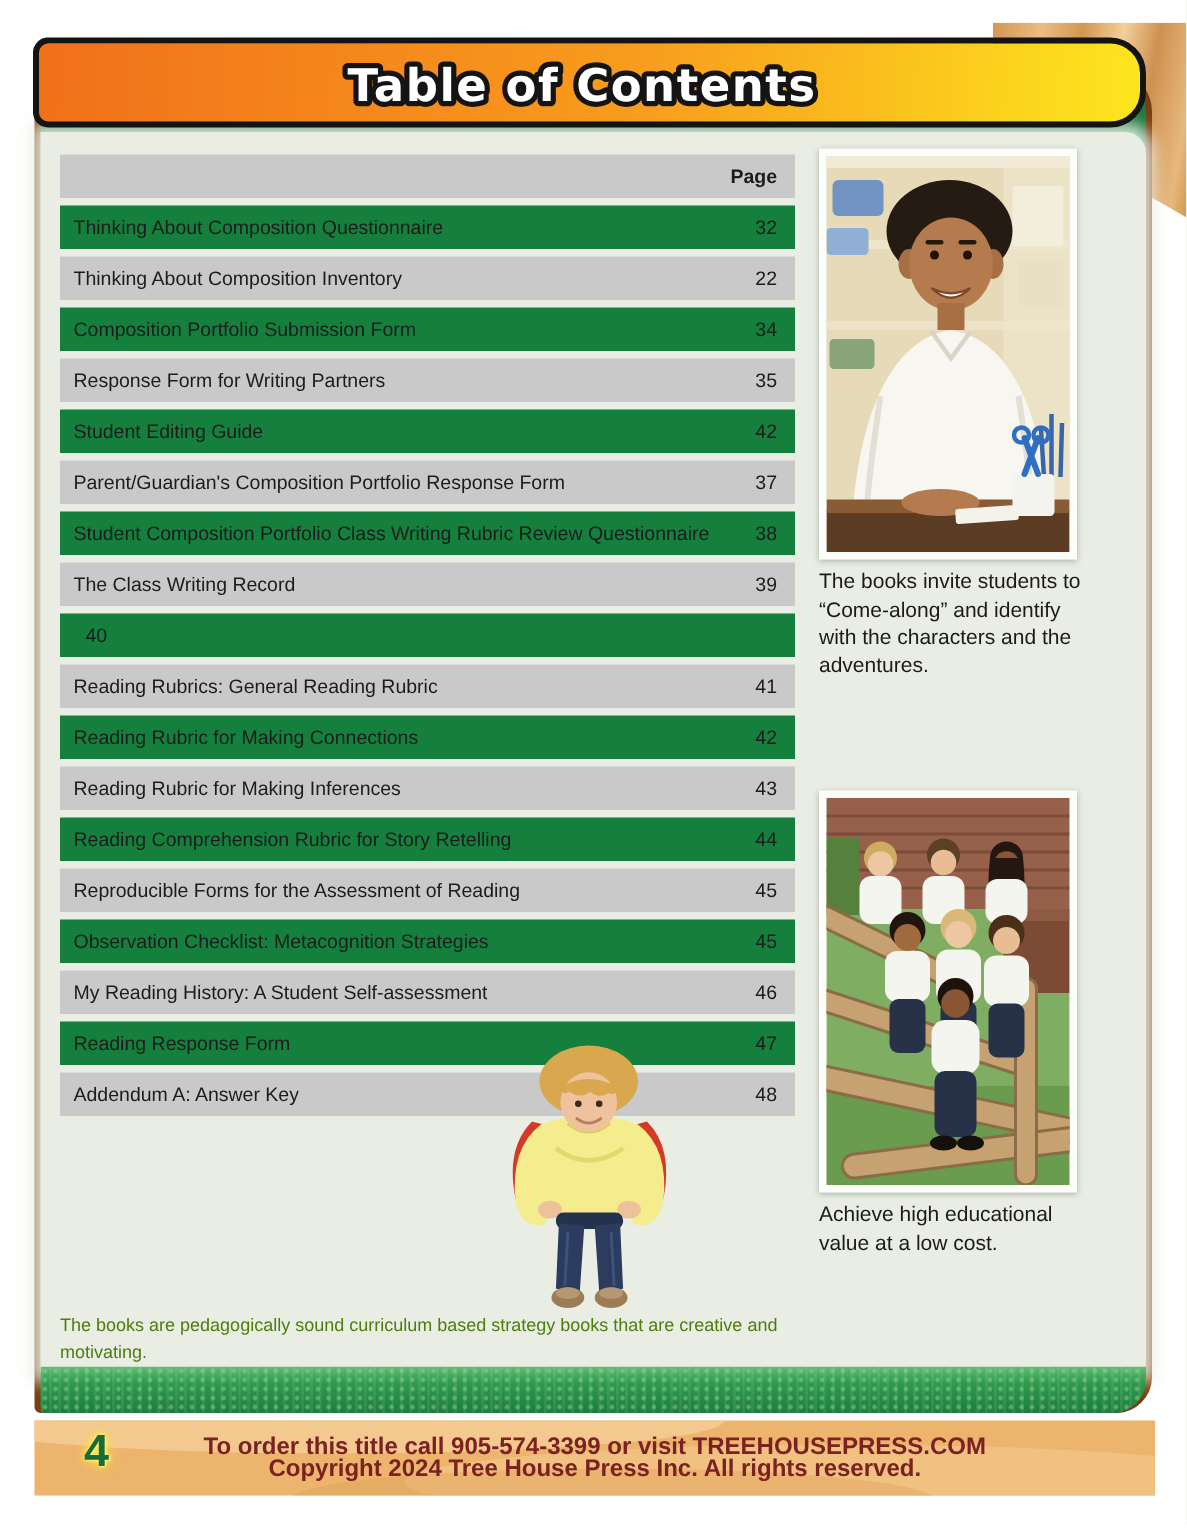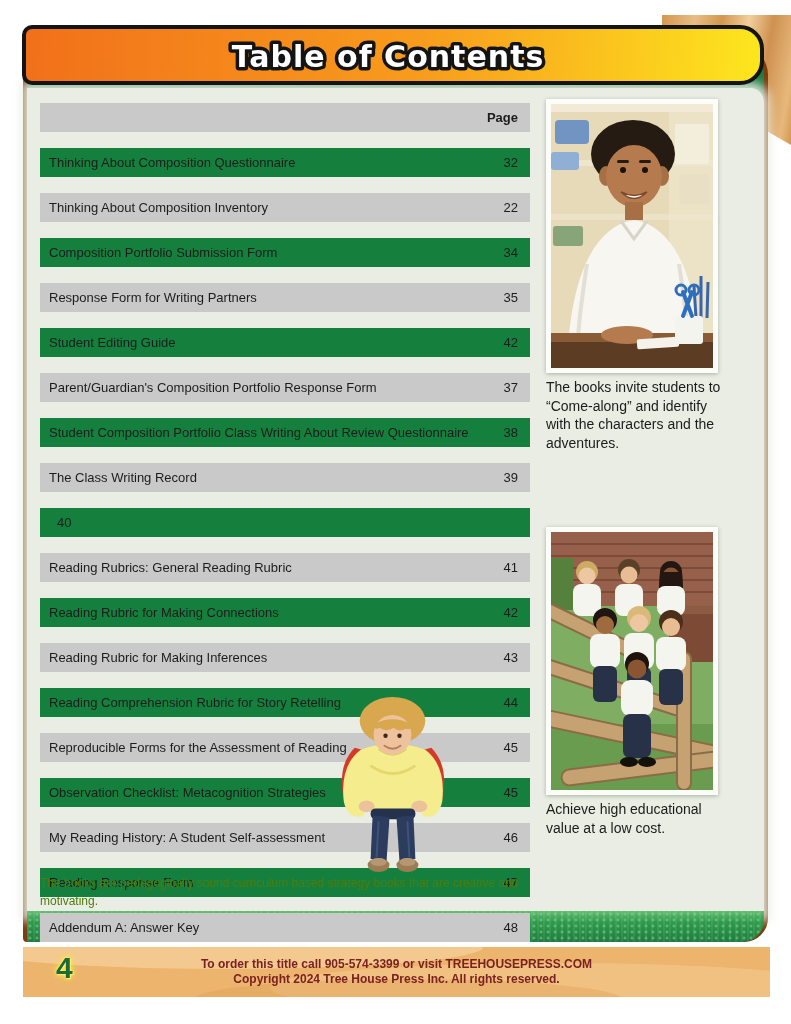--- a/index.html
+++ b/index.html
@@ -25,21 +25,21 @@
       linear-gradient(180deg,#63bd72 0%, #2f9a4c 35%, #1e7d3e 100%); }
 
   
   .banner { position:absolute; left:22px; top:25px; width:742px; height:60px; z-index:6;
     background:linear-gradient(93deg,#f1701a 0%,#f89d1d 55%,#fde61e 100%);
     border:4px solid #141414; border-radius:10px 24px 24px 10px; }
   .banner svg { width:100%; height:100%; display:block; }
 
   
   .toc { position:absolute; left:40px; top:103px; width:490px; z-index:2; }
-  .toc-row { height:29px; margin-bottom:16px; display:flex; align-items:center;
+  .toc-row { height:29px; margin-bottom:5px; display:flex; align-items:center;
     justify-content:space-between; padding:0 12px 0 9px; font-size:13px; color:#1c1c1c; }
   .toc-header { background:#c9c9c9; font-weight:bold; justify-content:flex-end; }
   .row-white { background:#15803d; }
   .row-gray { background:#c9c9c9; }
   .toc-title { white-space:nowrap; overflow:hidden; }
   .toc-page { flex:0 0 auto; padding-left:8px; }
 
   
   .photo { position:absolute; border:5px solid #fcfcf8; box-shadow:0 1px 4px rgba(55,65,55,0.35); z-index:2; background:#ddd; }
   .photo svg { display:block; }
@@ -54,21 +54,21 @@
 
   
   .footer-band { position:absolute; left:23px; top:947px; width:747px; height:50px; background:#ecb46d; overflow:hidden; }
   .wave { position:absolute; border-radius:50%; }
   .wave1 { left:-60px; top:-22px; width:520px; height:44px; background:#f4cd97; opacity:.85; }
   .wave2 { right:-80px; top:16px; width:580px; height:50px; background:#f3c68a; opacity:.75; }
   .wave3 { left:170px; top:32px; width:430px; height:42px; background:#e2a258; opacity:.45; }
   .page-num { position:absolute; left:56px; top:951px; z-index:7; font-size:30px; font-weight:bold; color:#1a6b36;
     text-shadow:0 0 2px #fff59a, 0 0 5px #ffe93d, 0 0 9px #ffe93d, 1px 1px 1px #fff2a0; }
   .footer-text { position:absolute; left:23px; top:957px; width:747px; z-index:7; text-align:center;
-    color:#7b2121; font-weight:bold; font-size:12px; line-height:15px; }
+    color:#7b2121; font-weight:bold; font-size:16px; line-height:15px; }
 </style>
 </head>
 <body>
 
 <div id="page">
 
   <div class="woodgrain"></div>
 
   <div class="frame"></div>
   <div class="content"></div>
@@ -110,21 +110,21 @@
           <span class="toc-title">Student Editing Guide</span>
           <span class="toc-page">42</span>
         </div>
 
         <div class="toc-row row-gray">
           <span class="toc-title">Parent/Guardian's Composition Portfolio Response Form</span>
           <span class="toc-page">37</span>
         </div>
 
         <div class="toc-row row-white">
-          <span class="toc-title">Student Composition Portfolio Class Writing About Review Questionnaire</span>
+          <span class="toc-title">Student Composition Portfolio Class Writing Rubric Review Questionnaire</span>
           <span class="toc-page">38</span>
         </div>
 
         <div class="toc-row row-gray">
           <span class="toc-title">The Class Writing Record</span>
           <span class="toc-page">39</span>
         </div>
 
         <div class="toc-row row-white">
           <span class="toc-page">40</span>

